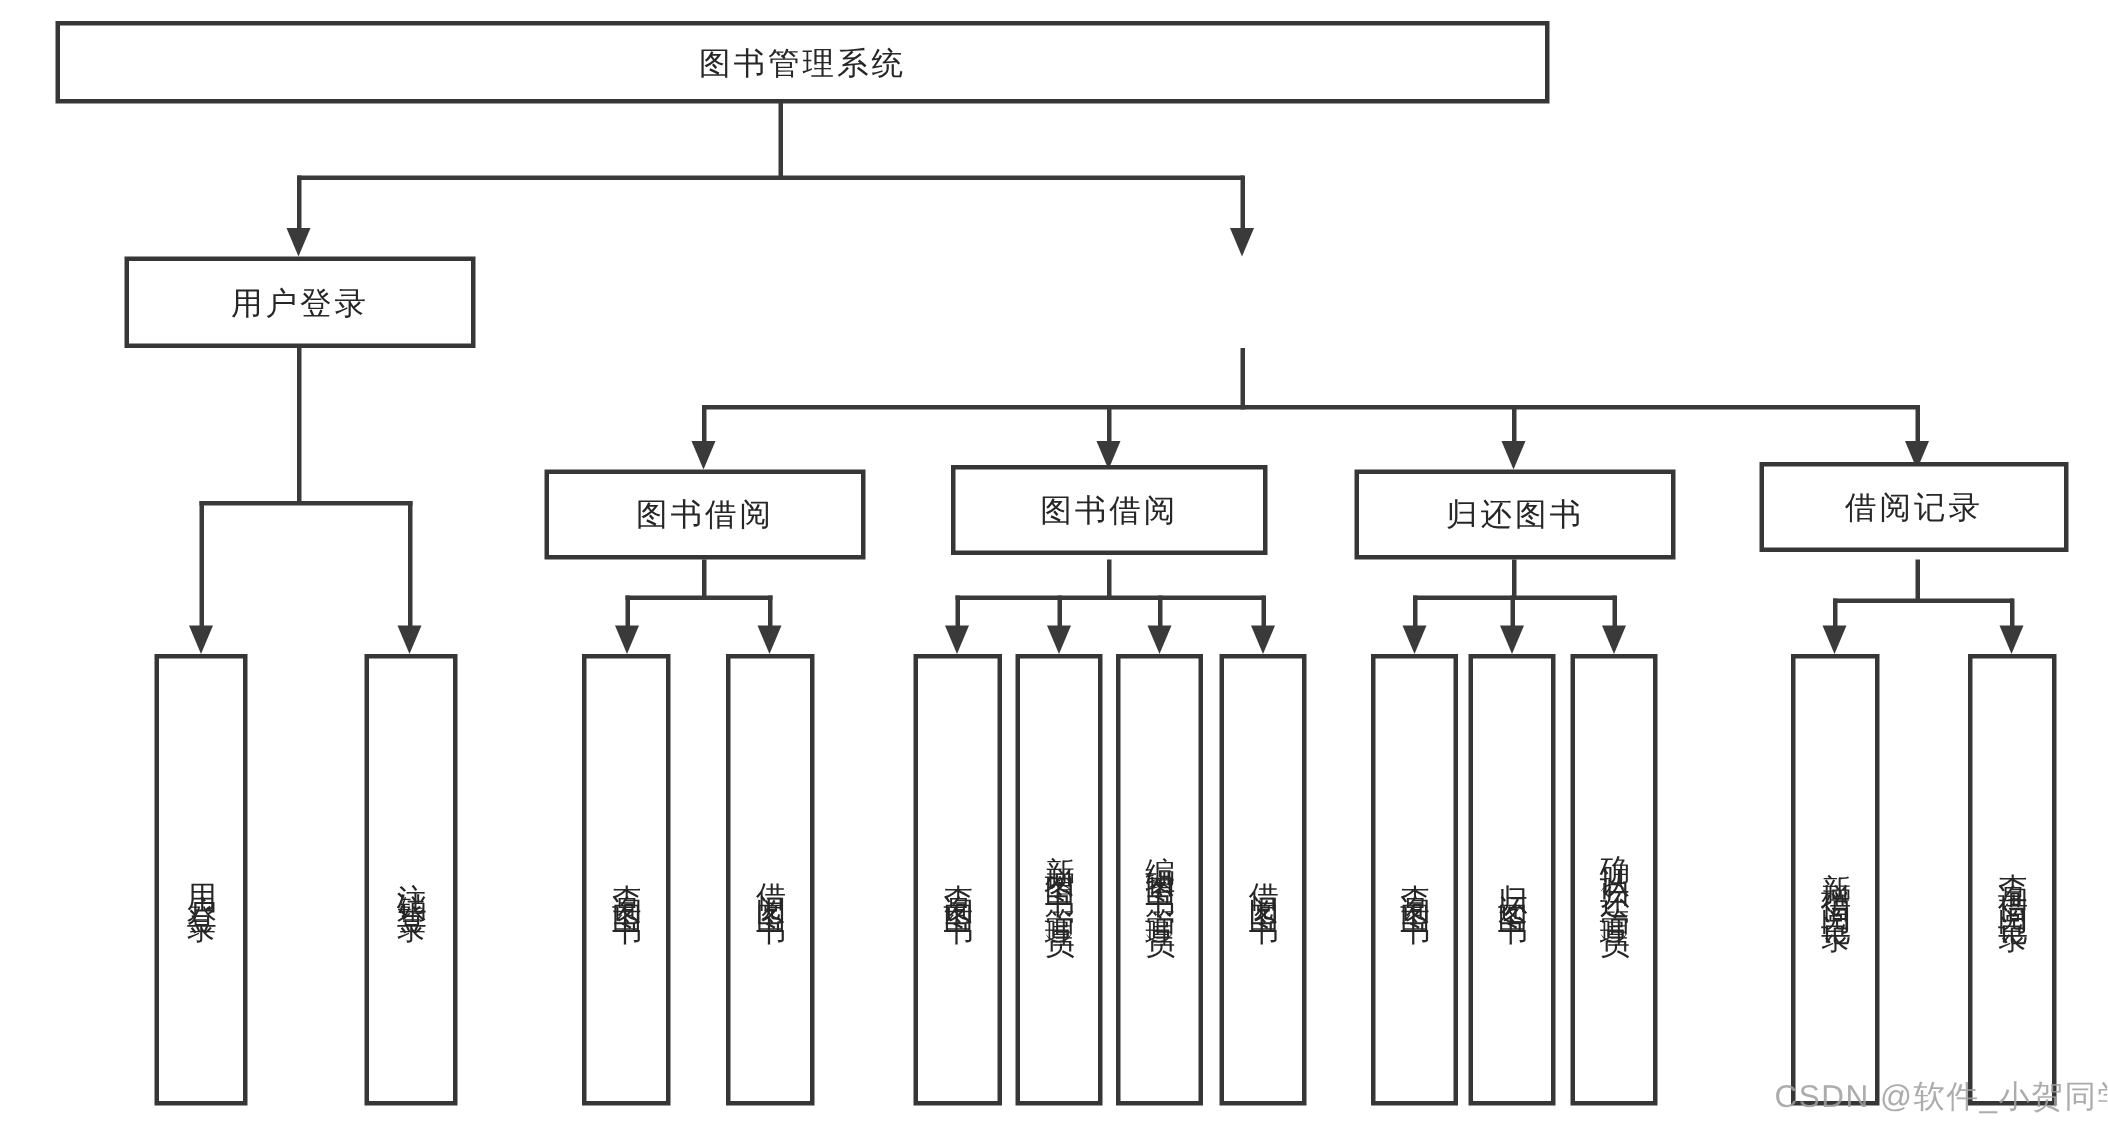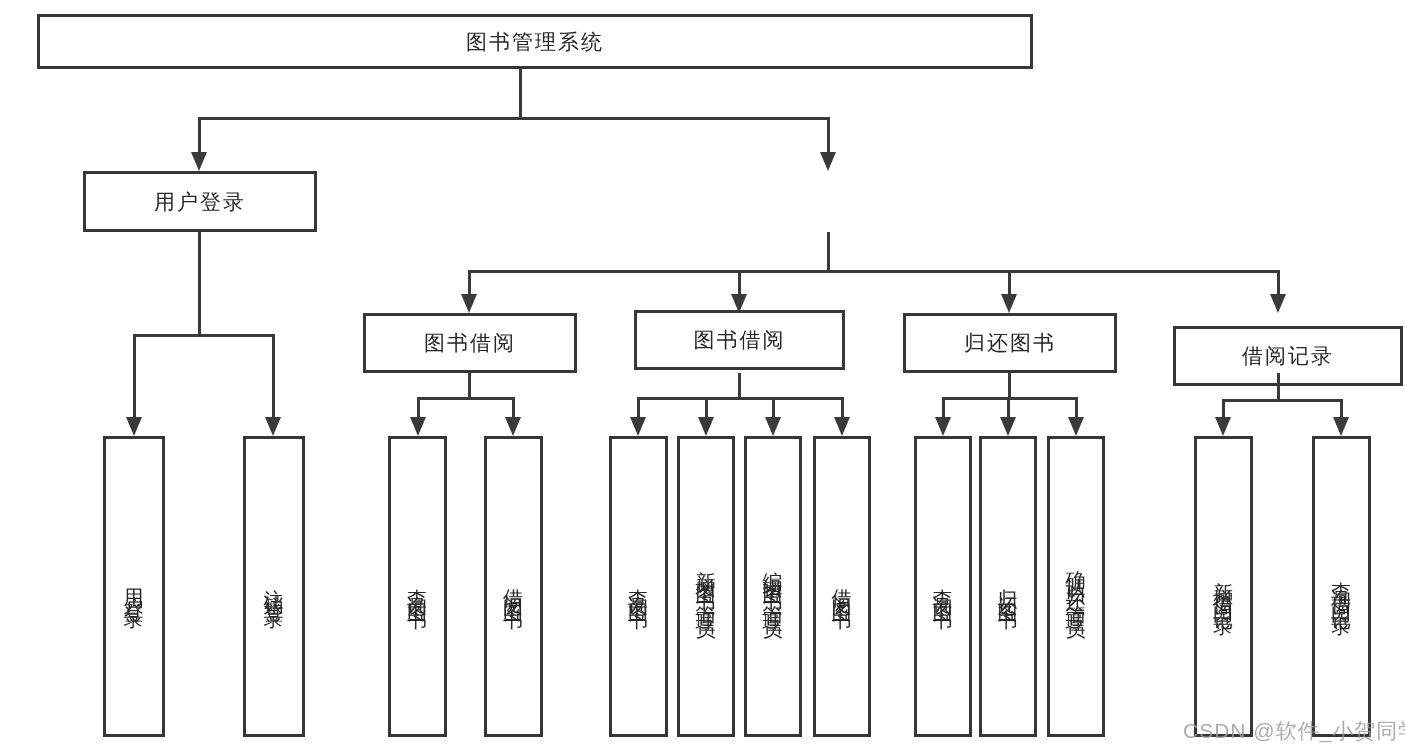--- a/index.html
+++ b/index.html
@@ -89,21 +89,21 @@
 
   <div class="box" style="left:363px;top:313px;width:214px;height:60px;">
     <span>图书借阅</span>
   </div>
   <div class="box" style="left:634px;top:310px;width:211px;height:60px;">
     <span>图书借阅</span>
   </div>
   <div class="box" style="left:903px;top:313px;width:214px;height:60px;">
     <span>归还图书</span>
   </div>
-  <div class="box" style="left:1173px;top:326px;width:230px;height:60px;text-align:right;">
+  <div class="box" style="left:1173px;top:308px;width:206px;height:60px;text-align:right;">
     <span>借阅记录</span>
   </div>
 
   <div class="vline" style="left:468px;top:373px;height:27px;"></div>
   <div class="hline" style="left:417px;top:397px;width:98px;"></div>
   <div class="vline" style="left:417px;top:397px;height:21px;"></div>
   <div class="arrow" style="left:410px;top:417px;"></div>
   <div class="vline" style="left:512px;top:397px;height:21px;"></div>
   <div class="arrow" style="left:505px;top:417px;"></div>
 

